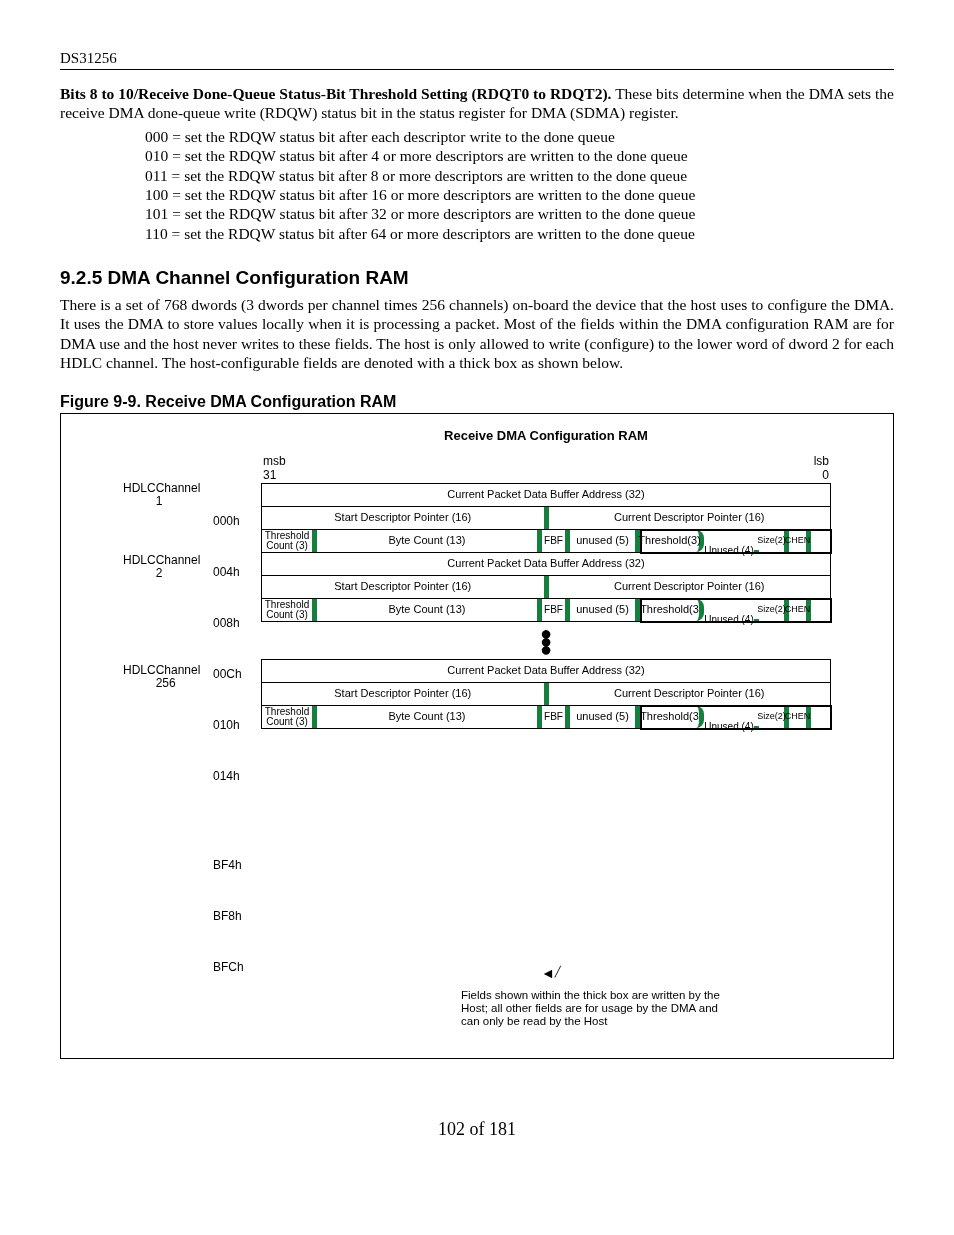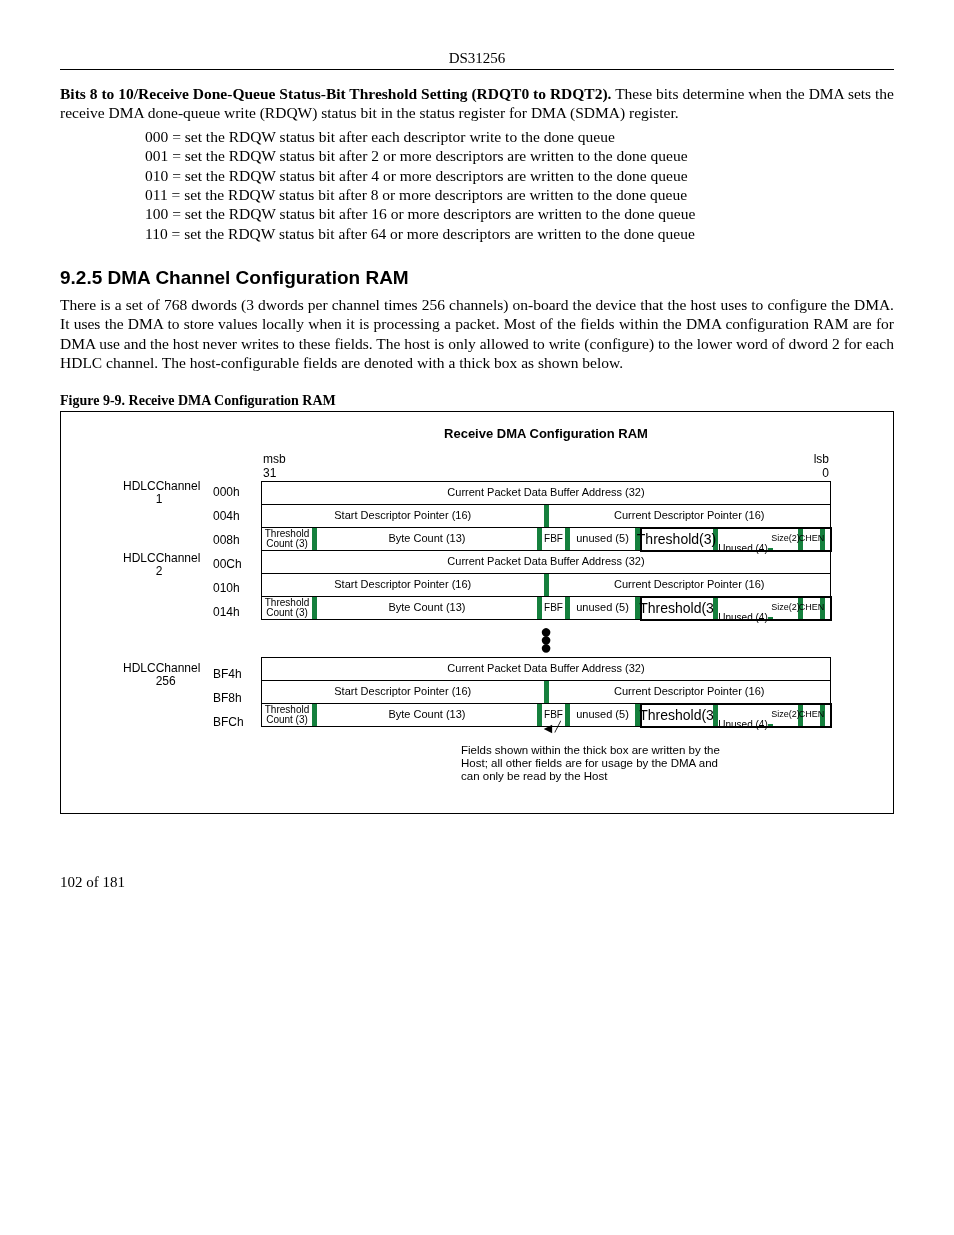--- a/index.html
+++ b/index.html
@@ -6,21 +6,21 @@
     font-family: "Times New Roman", Times, serif;
     font-size: 15.5px;
     color: #000;
     background: #fff;
     margin: 0;
     padding: 50px 60px 40px 60px;
     width: 954px;
     box-sizing: border-box;
   }
   .doc-header {
-    text-align: center;
+    text-align: left;
     font-size: 15px;
     border-bottom: 1.5px solid #000;
     padding-bottom: 2px;
     margin-bottom: 14px;
   }
   .section-bits {
     text-align: justify;
     margin-bottom: 4px;
     line-height: 1.25;
   }
@@ -38,22 +38,22 @@
     font-weight: bold;
     margin-top: 24px;
     margin-bottom: 6px;
   }
   p.para {
     text-align: justify;
     line-height: 1.25;
     margin: 4px 0 14px 0;
   }
   h3.figure-title {
-    font-family: Liberation Serif, serif;
-    font-size: 14px;
+    font-family: Liberation Sans, sans-serif;
+    font-size: 16px;
     font-weight: bold;
     margin: 20px 0 0 0;
   }
   .figure-box {
     border: 1px solid #000;
     padding: 40px 20px 30px 20px;
     font-family: Arial, Helvetica, sans-serif;
     font-size: 12px;
     position: relative;
     margin-top: 2px;
@@ -106,20 +106,21 @@
     flex-direction: row;
     justify-content: center;
     font-size: 12px;
     line-height: 1.15;
   }
   .addr-cell {
     height: 24px;
     display: flex;
     align-items: center;
     font-size: 12px;
+    margin-top: 27px;
   }
   .row-outer {
     height: 24px;
     display: flex;
     border: 1px solid #000;
     box-sizing: border-box;
     margin-top: -1px;
   }
   .cell {
     border-right: 5px solid #15803d;
@@ -131,21 +132,21 @@
     line-height: 1.0;
     box-sizing: border-box;
   }
   .cell:last-child { border-right: none; }
   .full { flex: 1; }
   .half { flex: 1; }
   .thc  { width: 55px; flex: none; font-size: 10px; }
   .bc   { width: 225px; flex: none; }
   .fbf  { width: 28px;  flex: none; font-size: 10px; }
   .un5  { width: 70px;  flex: none; }
-  .th3  { width: 78px;  flex: none; font-size: 14px; }
+  .th3  { width: 64px;  flex: none; font-size: 11px; border-radius: 8px; }
   .un4  { width: 55px;  flex: none; font-size: 10px; margin-top: 20px; }
   .sz2  { width: 30px;  flex: none; font-size: 9px;  }
   .chen { width: 22px;  flex: none; font-size: 9px;  }
   .thick-box {
     position: absolute;
     border: 2.2px solid #000;
     pointer-events: none;
     box-sizing: border-box;
   }
   .dots-col {
@@ -166,39 +167,39 @@
     line-height: 1.15;
     position: relative;
   }
   .arrow {
     position: absolute;
     top: -24px;
     left: 80px;
     font-size: 14px;
   }
   .footer {
-    text-align: left;
+    text-align: center;
     margin-top: 60px;
-    font-size: 15px;
+    font-size: 18px;
   }
 </style>
 </head>
 <body>
 
 <div class="doc-header">DS31256</div>
 
 <div class="section-bits">
   <span class="section-bits-bold">Bits 8 to 10/Receive Done-Queue Status-Bit Threshold Setting (RDQT0 to RDQT2).</span><span> These bits determine when the DMA sets the receive DMA done-queue write (RDQW) status bit in the status register for DMA (SDMA) register.</span>
 </div>
 <div class="bit-list">
   <div class="bit-row">000 = set the RDQW status bit after each descriptor write to the done queue</div>
-  <div class="bit-row">001 = set the RDQW status bit after 2 or more descriptors are written to the done queue</div>
   <div class="bit-row">010 = set the RDQW status bit after 4 or more descriptors are written to the done queue</div>
   <div class="bit-row">011 = set the RDQW status bit after 8 or more descriptors are written to the done queue</div>
   <div class="bit-row">100 = set the RDQW status bit after 16 or more descriptors are written to the done queue</div>
+  <div class="bit-row">101 = set the RDQW status bit after 32 or more descriptors are written to the done queue</div>
   <div class="bit-row">110 = set the RDQW status bit after 64 or more descriptors are written to the done queue</div>
 </div>
 
 <h2 class="section-heading">9.2.5 DMA Channel Configuration RAM</h2>
 <p class="para">There is a set of 768 dwords (3 dwords per channel times 256 channels) on-board the device that the host uses to configure the DMA. It uses the DMA to store values locally when it is processing a packet. Most of the fields within the DMA configuration RAM are for DMA use and the host never writes to these fields. The host is only allowed to write (configure) to the lower word of dword 2 for each HDLC channel. The host-configurable fields are denoted with a thick box as shown below.</p>
 
 <h3 class="figure-title">Figure 9-9. Receive DMA Configuration RAM</h3>
 
 <div class="figure-box">
   <div class="ram-wrapper">

